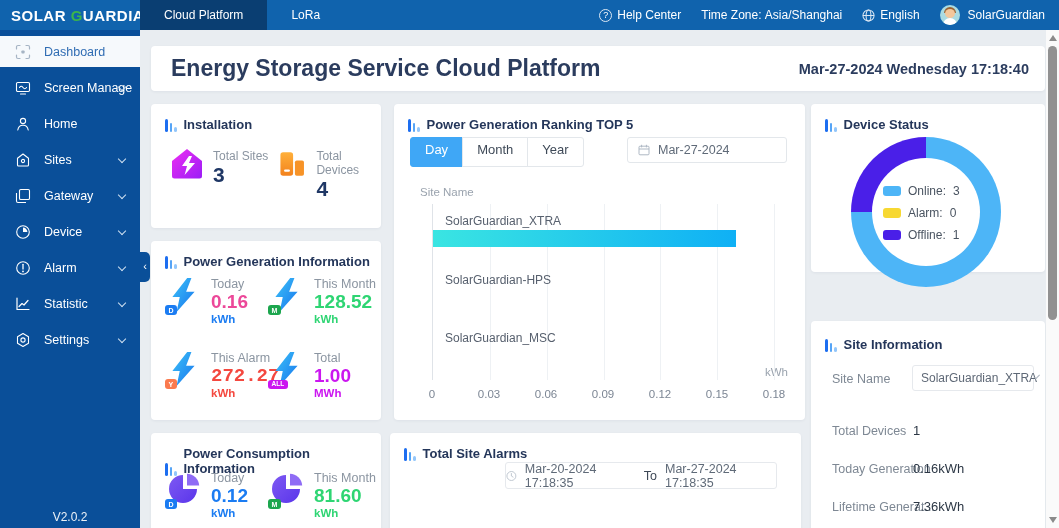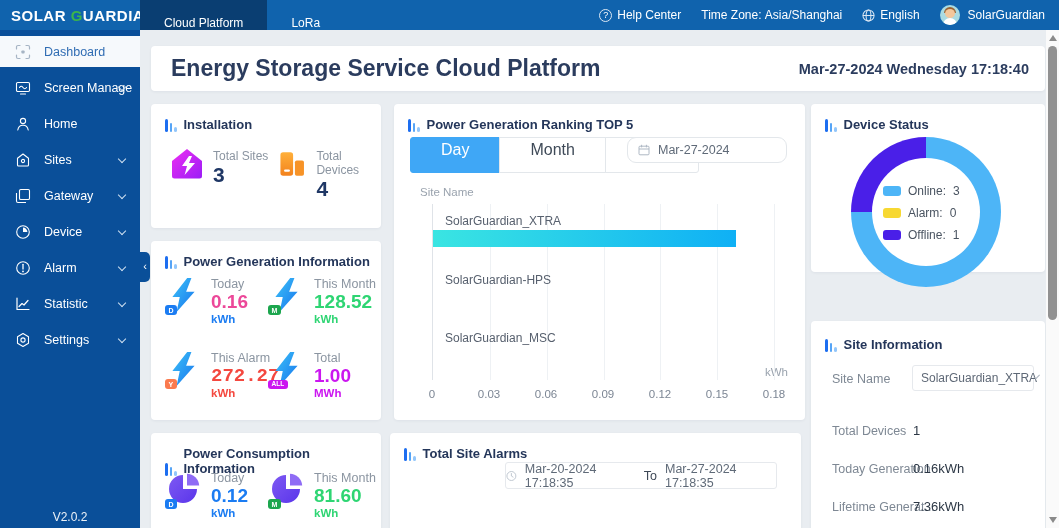--- a/index.html
+++ b/index.html
@@ -4,21 +4,21 @@
 <style>
   * { margin:0; padding:0; box-sizing:border-box; }
   html,body { width:1059px; height:528px; overflow:hidden; }
   body { font-family:"Liberation Sans","DejaVu Sans",sans-serif; background:#e9edf1; position:relative; }
   #app { position:absolute; inset:0; }
 
   
   .topbar { position:absolute; left:0; top:0; width:1059px; height:30px; background:#1063ad; display:flex; align-items:center; color:#fff; z-index:5; }
   .logo { width:140px; padding-left:11px; font-size:15px; font-weight:bold; letter-spacing:.5px; white-space:nowrap; }
   .logo .g { color:#3cb54b; }
-  .htab { height:30px; line-height:30px; padding:8px 24px; font-size:12px; cursor:pointer; }
+  .htab { height:30px; line-height:30px; padding:0 24px; font-size:12px; cursor:pointer; }
   .htab.active { background:#0a3e72; }
   .top-right { margin-left:auto; display:flex; align-items:center; gap:20px; padding-right:14px; font-size:12px; }
   .help-icon { display:inline-block; width:13px; height:13px; border:1px solid #dbe7f3; border-radius:50%; font-size:9px; line-height:11px; text-align:center; margin-right:5px; vertical-align:-2px; }
   .hgroup { display:flex; align-items:center; }
   .avatar { width:20px; height:20px; border-radius:50%; background:#a9dbe2; position:relative; overflow:hidden; margin-right:8px; }
   .avatar .face { position:absolute; left:5px; top:4px; width:10px; height:9px; border-radius:50%; background:#f3c79b; }
   .avatar .hair { position:absolute; left:4px; top:2px; width:12px; height:6px; border-radius:6px 6px 0 0; background:#9a6433; }
   .avatar .body { position:absolute; left:3px; top:13px; width:14px; height:8px; border-radius:7px 7px 0 0; background:#fff; }
 
   
@@ -51,25 +51,25 @@
   .stat-value { font-size:19px; font-weight:bold; line-height:1.1; }
   .stat-unit { font-size:11.5px; font-weight:bold; line-height:1.2; }
 
   
   .inst-cell { position:absolute; display:flex; gap:7px; }
   .inst-label { font-size:12px; color:#8b95a1; margin-top:3px; }
   .inst-value { font-size:21px; font-weight:bold; color:#1f3765; line-height:1.15; }
 
   
   .rtabs { position:absolute; left:16px; top:33px; display:flex; }
-  .rtab { height:36px; padding:0 30px; line-height:24px; border:1px solid #e3e7eb; background:#fff; font-size:16px; color:#3f4a58; margin-left:-1px; cursor:pointer; }
+  .rtab { height:30px; padding:0 14px; line-height:24px; border:1px solid #e3e7eb; background:#fff; font-size:13px; color:#3f4a58; margin-left:-1px; cursor:pointer; }
   .rtab:first-child { border-radius:3px 0 0 3px; margin-left:0; }
   .rtab:last-child { border-radius:0 3px 3px 0; }
   .rtab.active { background:#3fa7f6; border-color:#3fa7f6; color:#fff; }
-  .datebox { position:absolute; right:18px; top:33px; width:160px; height:26px; border:1px solid #e3e7eb; border-radius:9px; display:flex; align-items:center; gap:8px; padding:0 10px; font-size:12.5px; color:#5f6a78; background:#fff; cursor:pointer; }
+  .datebox { position:absolute; right:18px; top:33px; width:160px; height:26px; border:1px solid #e3e7eb; border-radius:3px; display:flex; align-items:center; gap:8px; padding:0 10px; font-size:12.5px; color:#5f6a78; background:#fff; cursor:pointer; }
   .ylab { position:absolute; left:26px; top:82px; font-size:11.5px; color:#9aa3ae; }
   .plot { position:absolute; left:38px; top:100px; width:342px; height:176px; border-left:1px solid #dfe3e8; }
   .gridline { position:absolute; top:0; bottom:0; width:1px; background:#eef1f4; }
   .bar-row { position:absolute; left:0; width:100%; height:33.33%; }
   .bar-label { position:absolute; left:12px; top:10px; font-size:12px; color:#57606e; white-space:nowrap; }
   .bar { position:absolute; left:0; top:26px; height:17px; background:linear-gradient(90deg,#3ae5e2,#0fb0f5); }
   .xticks { position:absolute; left:38px; top:284px; width:342px; height:14px; }
   .tick { position:absolute; transform:translateX(-50%); font-size:11.5px; color:#7c8694; }
   .unit-label { position:absolute; right:-14px; bottom:2px; font-size:11.5px; color:#9aa3ae; }
 

